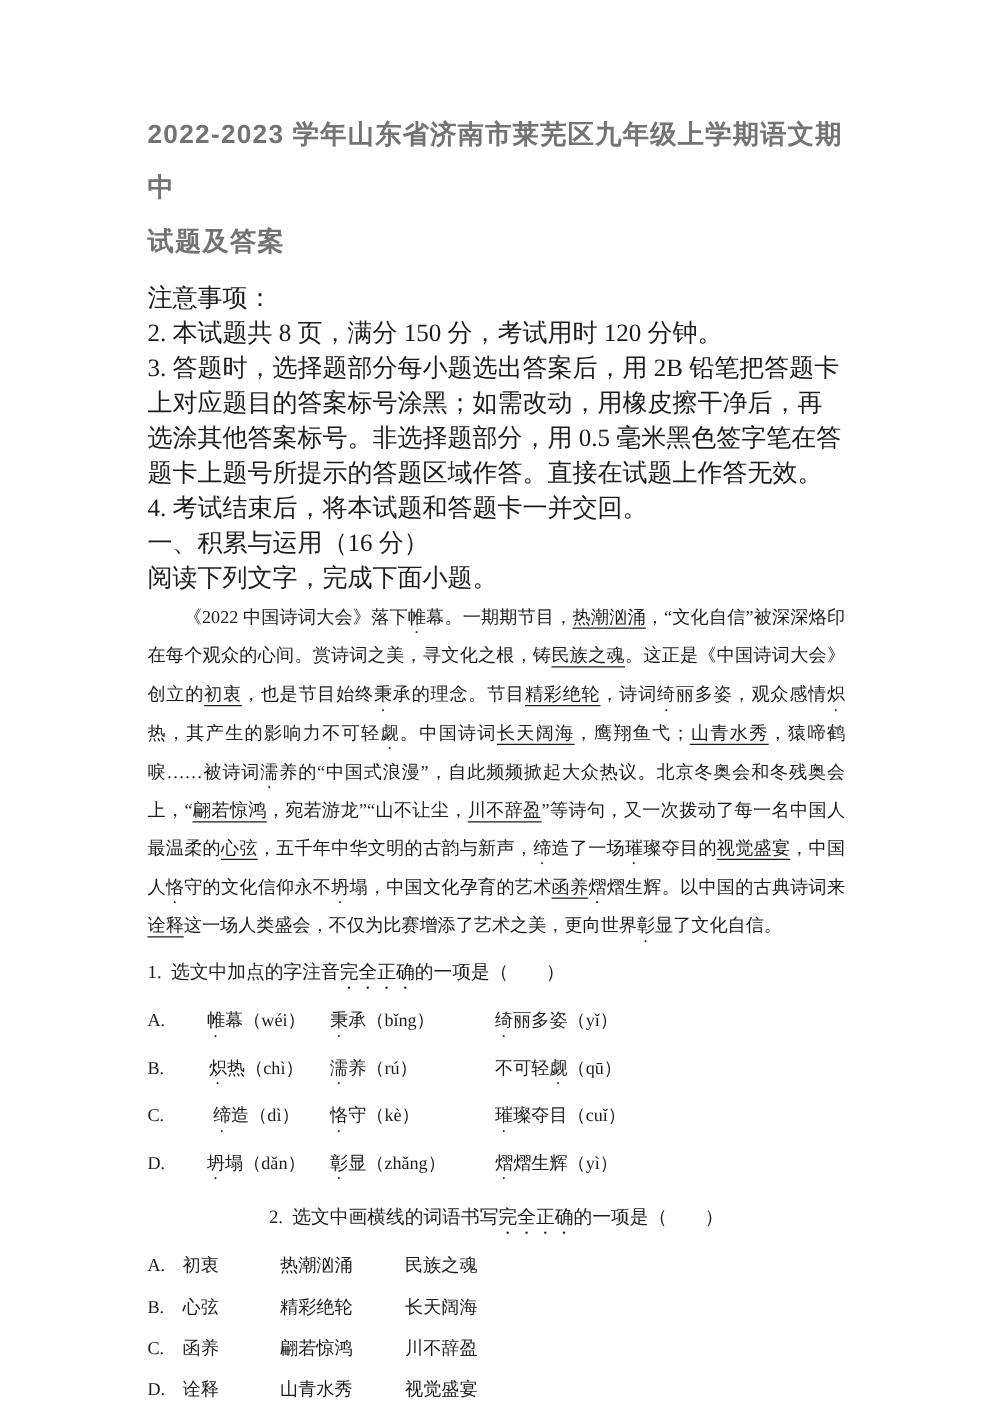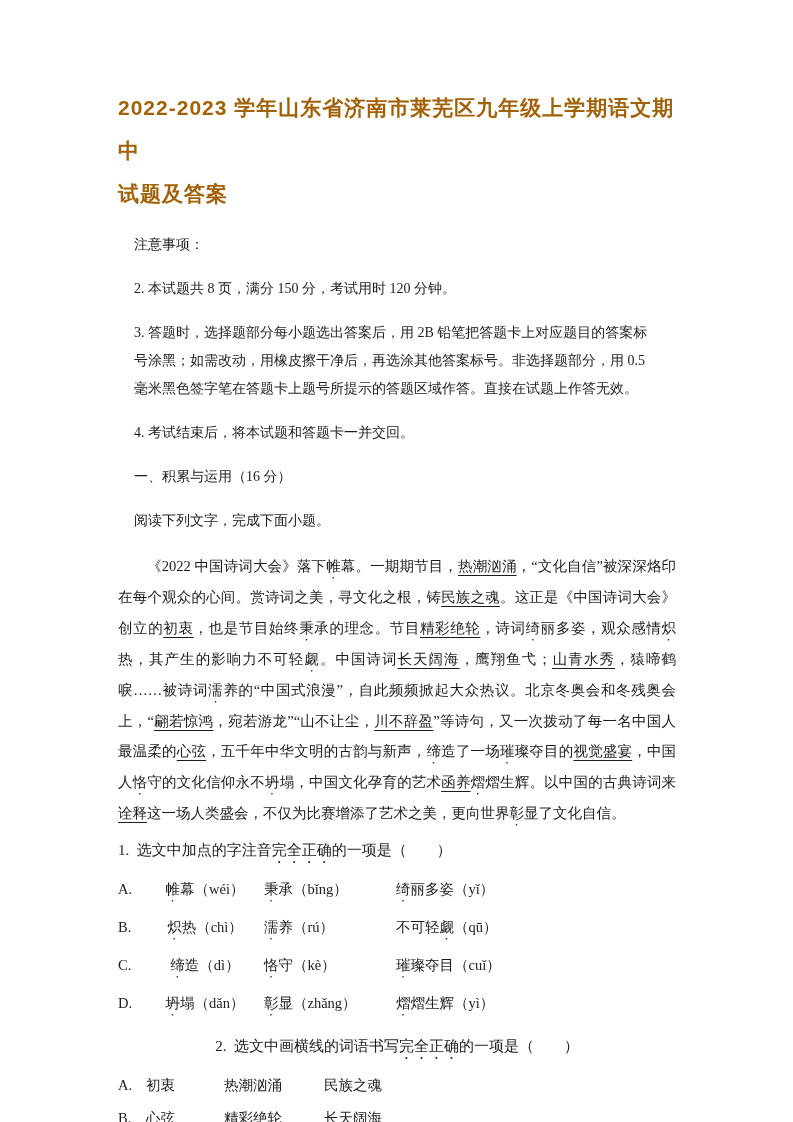--- a/index.html
+++ b/index.html
@@ -3,23 +3,23 @@
 <meta charset="utf-8">
 <style>
   html,body { margin:0; padding:0; background:#ffffff; }
   .page {
     position:relative; width:793px; height:1122px; margin:0 auto;
     background:#ffffff; box-sizing:border-box;
     padding:86px 117px 0 118px;
     font-family:"Liberation Serif", serif; color:#1c1c1c; overflow:hidden;
   }
   .title { font-family:"Liberation Sans", sans-serif; font-size:21px; font-weight:700;
-           line-height:43px; margin:0 0 10px 0; color:#a16207; }
+           line-height:43px; margin:0 0 10px 0; color:#737373; }
   .title span { display:block; letter-spacing:1px; }
-  .line { font-size:14px; line-height:28px; margin:16px; }
+  .line { font-size:20px; line-height:28px; margin:0; }
   .passage { font-size:14.5px; line-height:30.5px; margin:2px 0 0 0;
              text-indent:2em; text-align:justify; }
   .stem { font-size:15px; line-height:30px; margin:6px 0 0 0; }
   .stem2 { margin-top:12px;text-align:center; }
   .opt { display:flex; font-size:14.5px; line-height:21px; margin-top:12px; }
   .opt .lbl { width:28px; flex:none; }
   .q1 .c1 { width:118px; flex:none;text-align:center; }
   .q1 .c2 { width:132px; flex:none; }
   .q2 .c1 { width:78px;  flex:none; }
   .q2 .c2 { width:100px; flex:none; }

